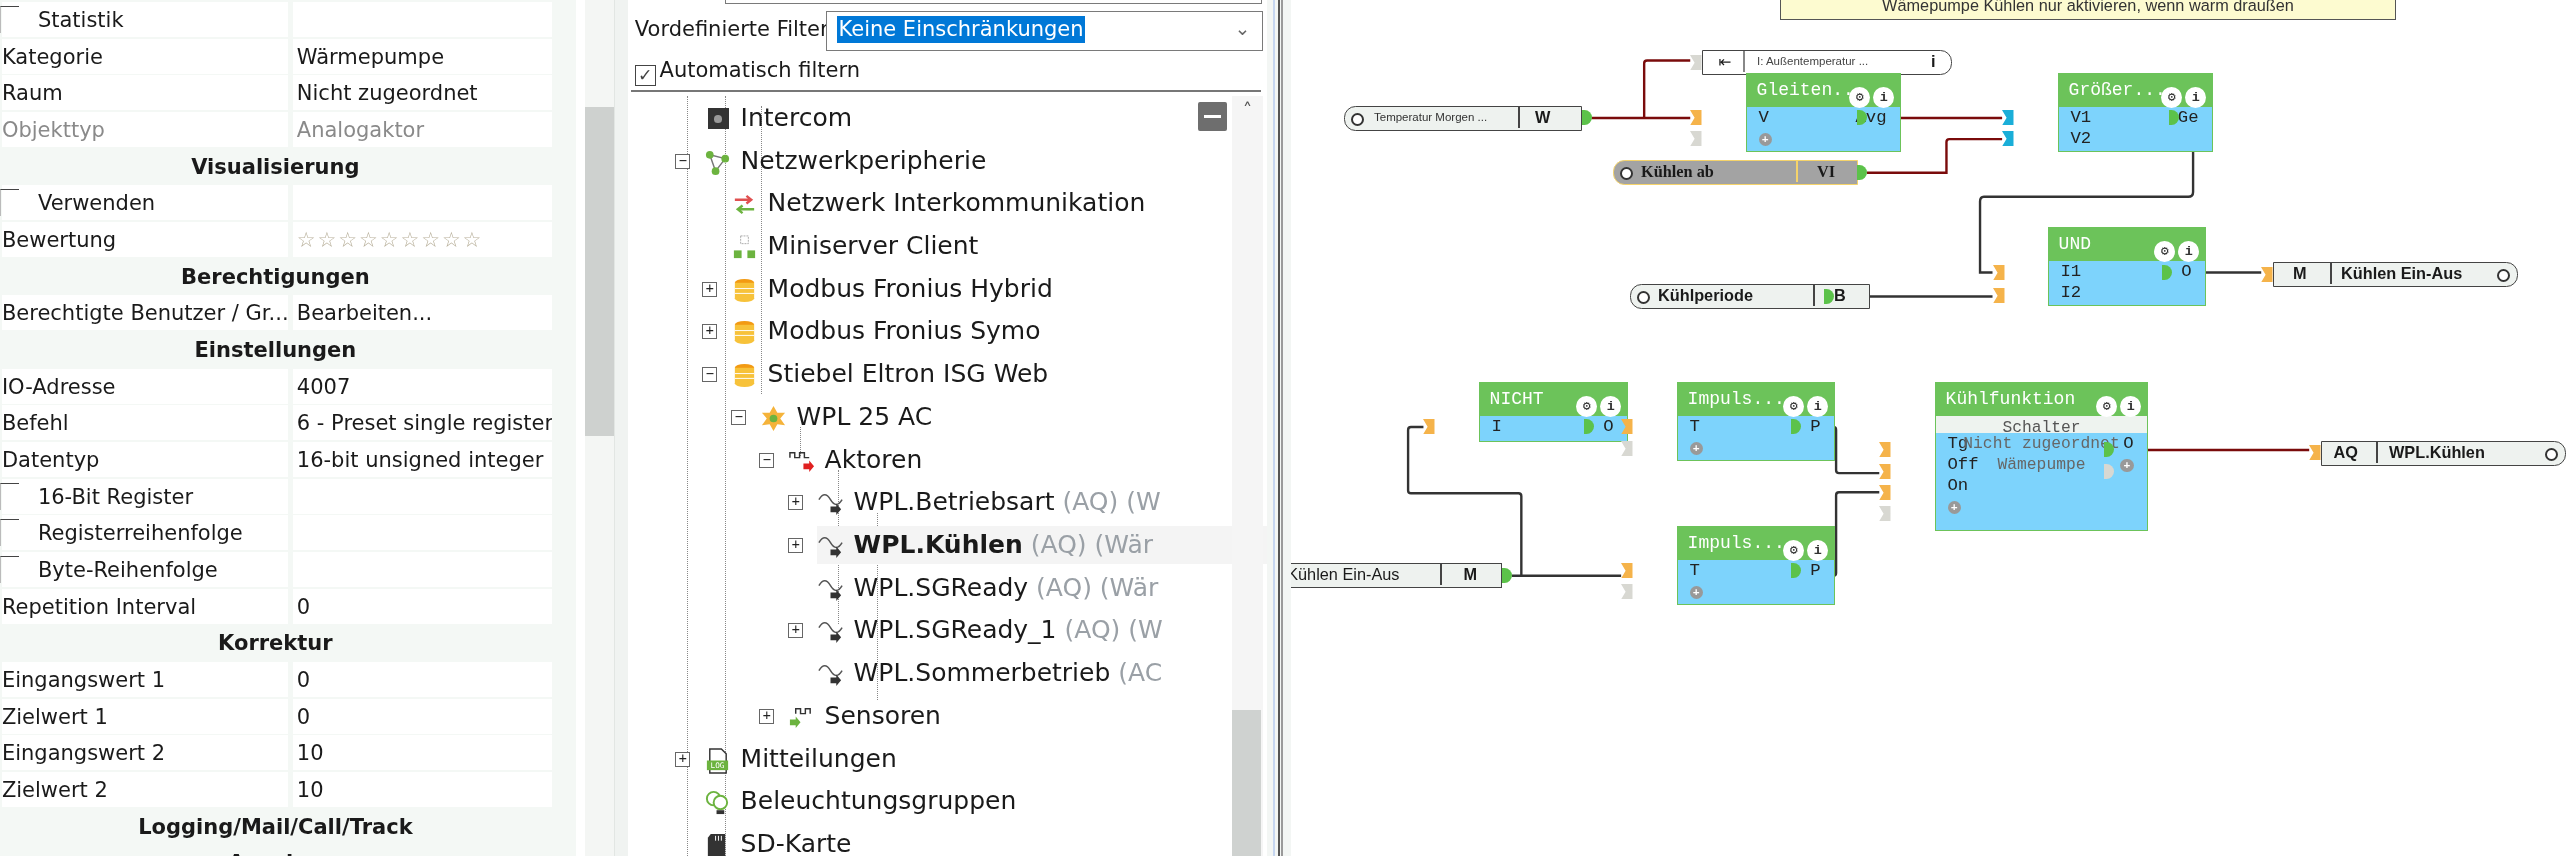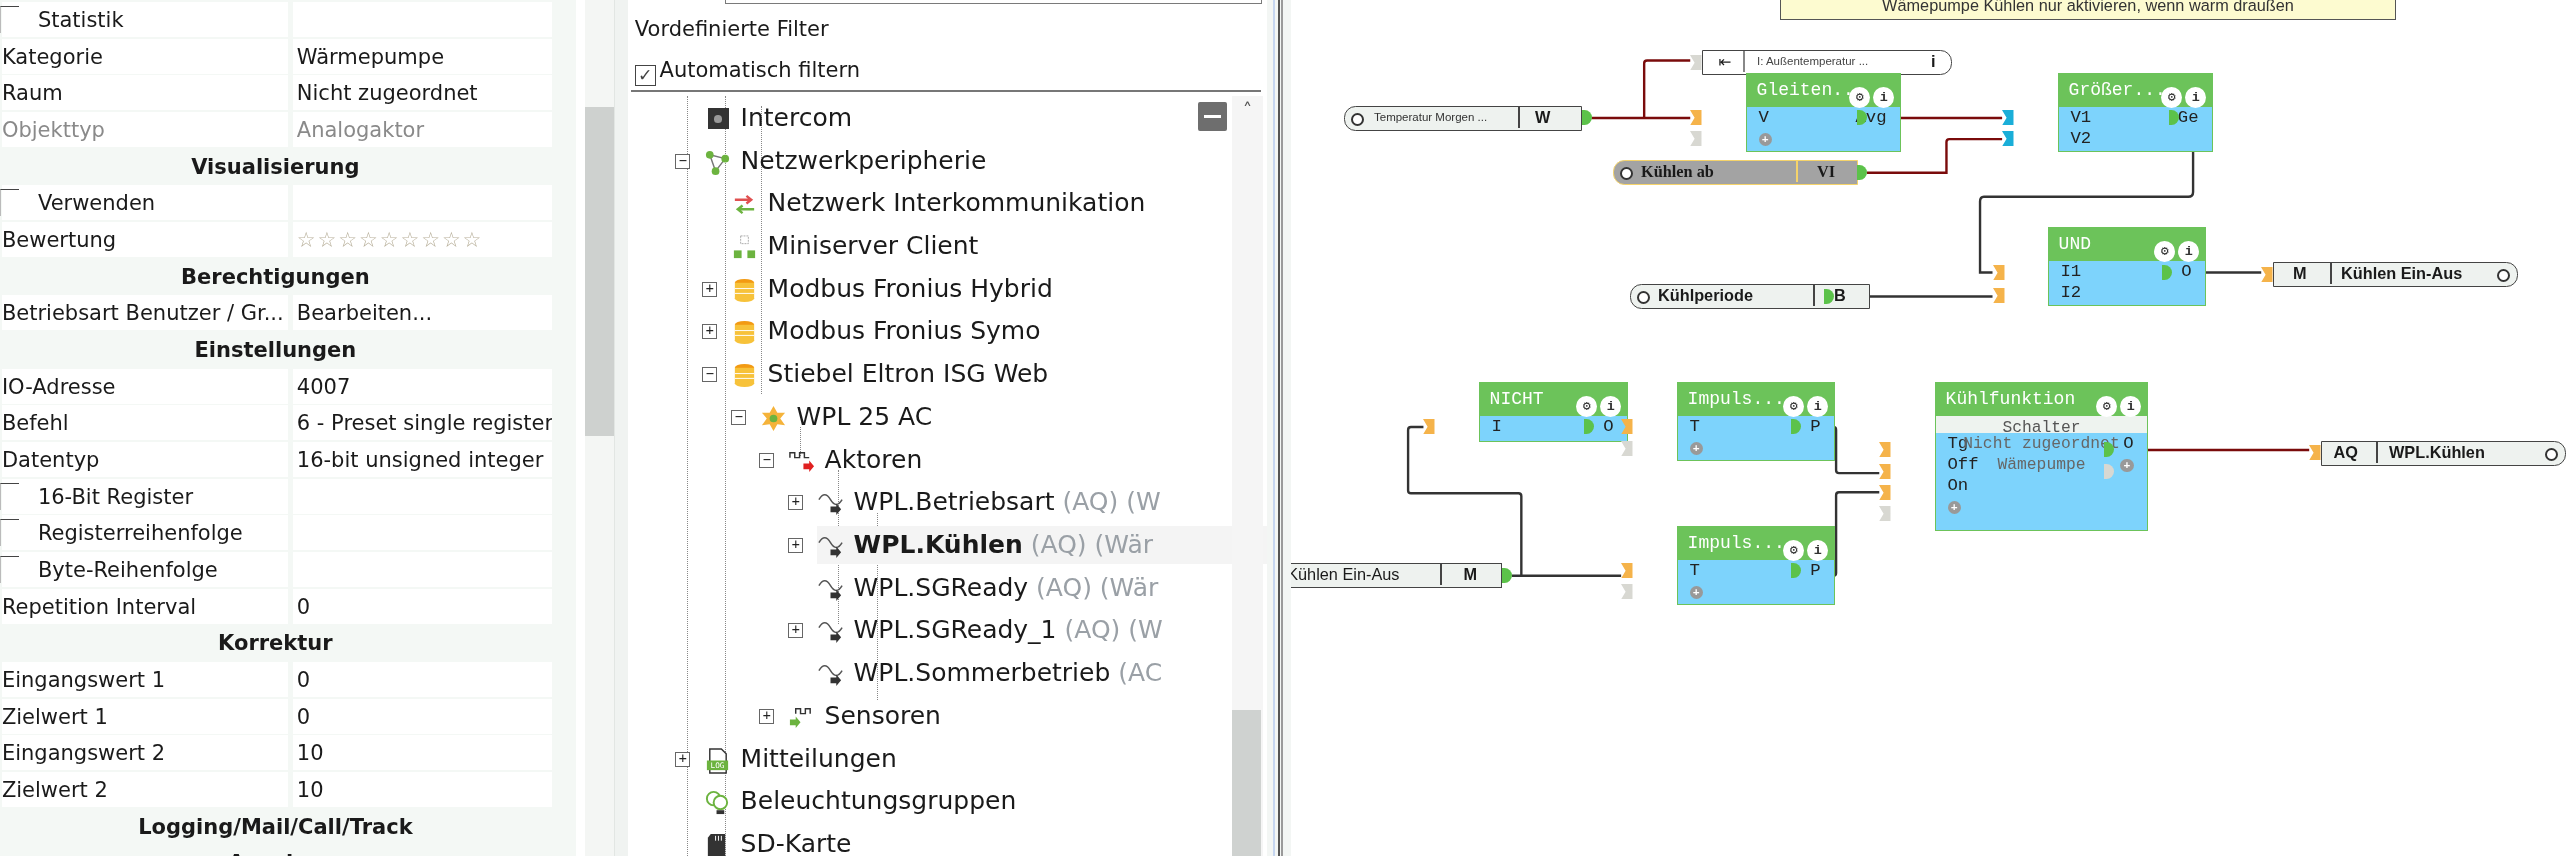--- a/index.html
+++ b/index.html
@@ -104,21 +104,21 @@
       <div class="val"></div>
     </div>
     <div class="prow " style="top: 222px;">
       <div class="lbl">Bewertung</div>
       <div class="val stars">☆☆☆☆☆☆☆☆☆</div>
     </div>
     <div class="prow section" style="top: 259px;">
       <div class="lbl">Berechtigungen</div>
     </div>
     <div class="prow " style="top: 295px;">
-      <div class="lbl">Betriebsart Benutzer / Gr...</div>
+      <div class="lbl">Berechtigte Benutzer / Gr...</div>
       <div class="val">Bearbeiten...</div>
     </div>
     <div class="prow section" style="top: 332px;">
       <div class="lbl">Einstellungen</div>
     </div>
     <div class="prow " style="top: 369px;">
       <div class="lbl">IO-Adresse</div>
       <div class="val">4007</div>
     </div>
     <div class="prow " style="top: 405px;">
@@ -175,20 +175,24 @@
     </div>
   </div>
 <div id="props-scroll">
   <div id="props-thumb"></div>
 </div>
 <div id="divider1"></div>
 
 <div id="tree">
   <div id="tree-topbox"></div>
   <div id="filter-lbl">Vordefinierte Filter</div>
+  <div id="filter-select">
+    <span class="sel">Keine Einschränkungen</span>
+    <span class="chev">⌄</span>
+  </div>
   <div id="auto-filter">
     <span class="box">✓</span><span>Automatisch filtern</span>
   </div>
   <div id="tree-hr"></div>
   <div id="tree-list">
       <div class="dots-v" style="left: 58px; top: 0px; height: 760px;"></div>
       <div class="dots-v" style="left: 96px; top: 0px; height: 760px;"></div>
       <div class="dots-v" style="left: 132px; top: 9.6px; height: 288px;"></div>
       <div class="dots-v" style="left: 171px; top: 331px; height: 29px;"></div>
       <div class="dots-v" style="left: 209px; top: 374px; height: 154px;"></div>

